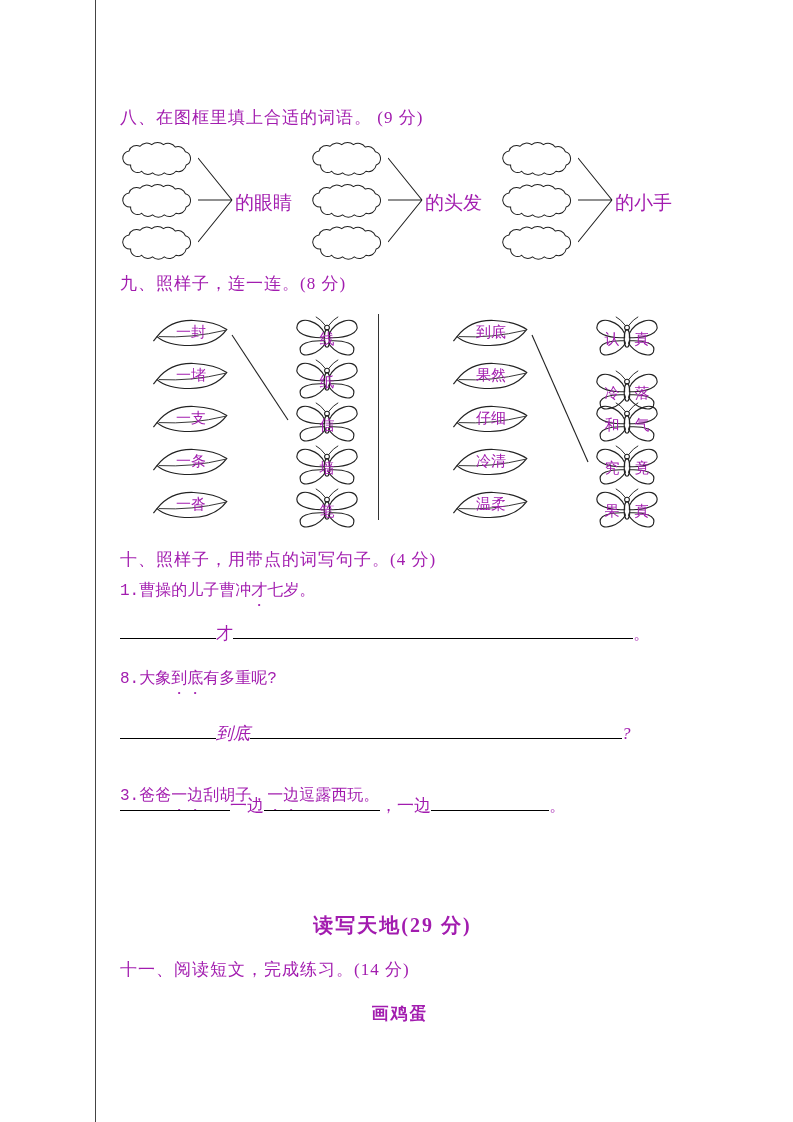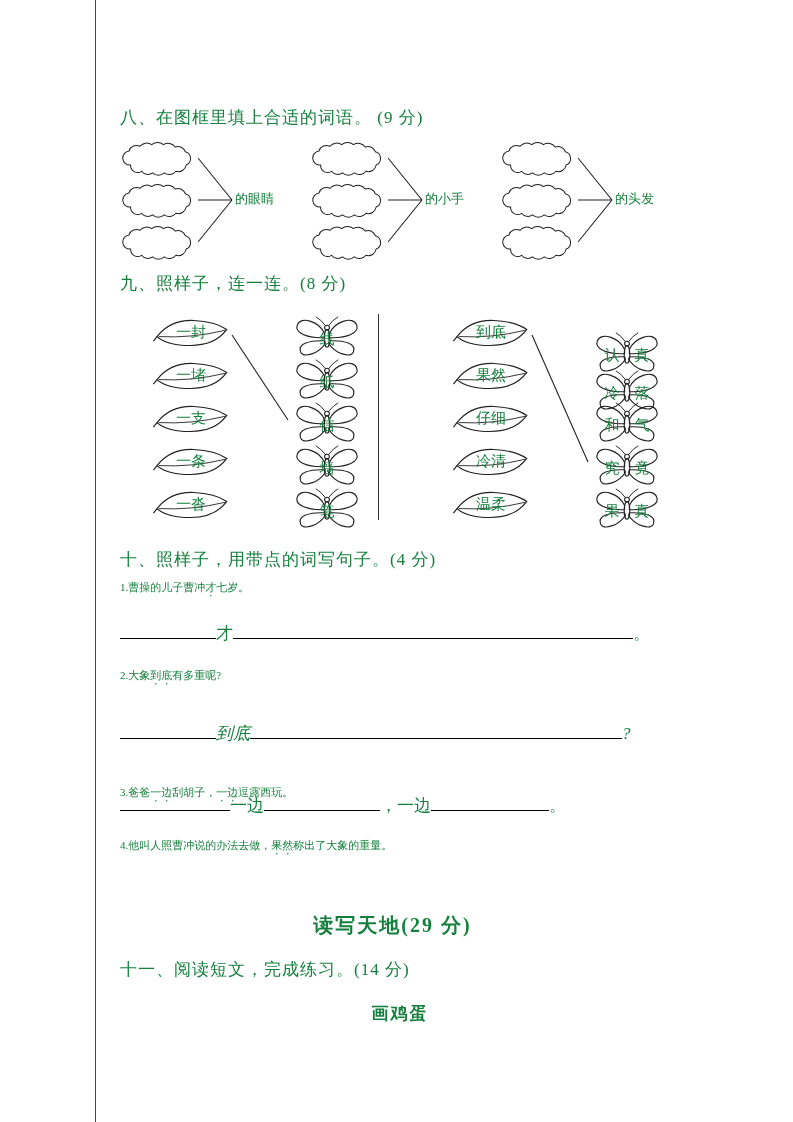--- a/index.html
+++ b/index.html
@@ -1,47 +1,47 @@
 <!DOCTYPE html>
 <html><head>
 <meta charset="utf-8">
 <style>
   html,body{margin:0;padding:0;background:#e8e8e8;}
   .page{
     position:relative;
     width:793px;height:1122px;
     background:#ffffff;
     font-family:"Liberation Serif","DejaVu Serif",serif;
-    color:#15803d;
+    color:#a21caf;
     overflow:hidden;
   }
   .abs{position:absolute;}
   .margin-line{position:absolute;left:95px;top:0;height:1122px;width:0;border-left:1px solid #444;}
   .heading{font-size:17px;letter-spacing:1px;white-space:nowrap;}
   
   .cg-row{position:absolute;left:118px;top:140px;display:flex;gap:14px;}
   .cg{position:relative;width:176px;height:120px;}
   .cloud-svg{position:absolute;left:0;width:80px;height:36px;}
   .cg-lines{position:absolute;left:80px;top:0;width:36px;height:120px;}
-  .cg-label{position:absolute;left:117px;top:50px;font-size:13px;white-space:nowrap;}
+  .cg-label{position:absolute;left:117px;top:50px;font-size:19px;white-space:nowrap;}
   
   .match{position:absolute;left:120px;top:312px;width:580px;height:224px;}
   .half{position:absolute;top:0;width:280px;height:224px;}
   .half.l{left:0;} .half.r{left:300px;}
   .divider{position:absolute;left:258px;top:2px;height:206px;width:0;border-left:1px solid #333;}
   .m-item{position:absolute;}
   .leaf{left:30px;width:82px;height:34px;}
   .bfly{left:170px;width:74px;height:48px;}
   .m-item svg{position:absolute;inset:0;width:100%;height:100%;}
   .m-label{position:absolute;left:0;right:0;text-align:center;font-size:15px;}
   .leaf .m-label{top:48%;transform:translateY(-50%);}
   .bfly .m-label{top:57%;transform:translateY(-50%);letter-spacing:1.0em;margin-right:-1.0em;}
   .conn{position:absolute;inset:0;width:280px;height:224px;pointer-events:none;}
   
-  .sent{position:absolute;left:120px;font-size:11px;margin:0;white-space:nowrap;}
+  .sent{position:absolute;left:120px;font-size:16px;margin:0;white-space:nowrap;font-family:Liberation Mono, monospace;}
   .dot-under{
     -webkit-text-emphasis:filled dot;
     -webkit-text-emphasis-position:under;
     text-emphasis:filled dot;
     text-emphasis-position:under right;
   }
   .blank-line{position:absolute;left:120px;font-size:17px;white-space:nowrap;}
   .bl{display:inline-block;height:0.95em;border-bottom:1px solid #000;}
   
   .center-head{position:absolute;left:120px;width:545px;text-align:center;font-size:20px;font-weight:bold;letter-spacing:2px;}
@@ -103,37 +103,37 @@
         </svg>
       <svg class="cloud-svg" style="top:42px">
           <use href="#sym-cloud"></use>
         </svg>
       <svg class="cloud-svg" style="top:84px">
           <use href="#sym-cloud"></use>
         </svg>
       <svg class="cg-lines" viewBox="0 0 36 120">
         <path class="ink" stroke-width="1.1" d="M0,18 L34,60 M0,60 L34,60 M0,102 L34,60"></path>
       </svg>
-      <span class="cg-label">的小手</span>
+      <span class="cg-label">的头发</span>
     </div>
 
     <div class="cg">
       <svg class="cloud-svg" style="top:0">
           <use href="#sym-cloud"></use>
         </svg>
       <svg class="cloud-svg" style="top:42px">
           <use href="#sym-cloud"></use>
         </svg>
       <svg class="cloud-svg" style="top:84px">
           <use href="#sym-cloud"></use>
         </svg>
       <svg class="cg-lines" viewBox="0 0 36 120">
         <path class="ink" stroke-width="1.1" d="M0,18 L34,60 M0,60 L34,60 M0,102 L34,60"></path>
       </svg>
-      <span class="cg-label">的头发</span>
+      <span class="cg-label">的小手</span>
     </div>
   </div>
 
   <div class="abs heading" style="left:120px;top:272px;">九、照样子，连一连。(8 分)</div>
 
   <div class="match">
     <div class="divider"></div>
 
     <div class="half l">
       <div class="m-item leaf" style="top:4px">
@@ -228,21 +228,21 @@
           </svg>
           <span class="m-label">冷清</span>
         </div>
       <div class="m-item leaf" style="top:176px">
           <svg>
             <use href="#sym-leaf"></use>
           </svg>
           <span class="m-label">温柔</span>
         </div>
 
-      <div class="m-item bfly" style="top:16px">
+      <div class="m-item bfly" style="top:0">
           <svg>
             <use href="#sym-butterfly"></use>
           </svg>
           <span class="m-label bf">认真</span>
         </div>
       <div class="m-item bfly" style="top:54px">
           <svg>
             <use href="#sym-butterfly"></use>
           </svg>
           <span class="m-label bf">冷落</span>
@@ -270,26 +270,25 @@
         <path class="ink" stroke-width="1.1" d="M112,23 L168,150"></path>
       </svg>
     </div>
   </div>
 
   <div class="abs heading" style="left:120px;top:548px;">十、照样子，用带点的词写句子。(4 分)</div>
 
   <p class="sent" style="top:580px;"><span>1.曹操的儿子曹冲</span><span class="dot-under">才</span><span>七岁。</span></p>
   <div class="blank-line" style="top:622px;"><span class="bl" style="width:96px"></span><span>才</span><span class="bl" style="width:400px"></span><span>。</span></div>
 
-  <p class="sent" style="top:668px;"><span>2.大象</span><span class="dot-under">到底</span><span>有多重呢?</span></p>
+  <p class="sent" style="top:668px;"><span>8.大象</span><span class="dot-under">到底</span><span>有多重呢?</span></p>
   <div class="blank-line" style="top:722px;font-style:italic;"><span class="bl" style="width:96px"></span><span>到底</span><span class="bl" style="width:372px"></span><span>?</span></div>
 
   <p class="sent" style="top:785px;"><span>3.爸爸</span><span class="dot-under">一边</span><span>刮胡子，</span><span class="dot-under">一边</span><span>逗露西玩。</span></p>
   <div class="blank-line" style="top:794px;"><span class="bl" style="width:110px"></span><span>一边</span><span class="bl" style="width:116px"></span><span>，一边</span><span class="bl" style="width:118px"></span><span>。</span></div>
 
-  <p class="sent" style="top:838px;"><span>4.他叫人照曹冲说的办法去做，</span><span class="dot-under">果然</span><span>称出了大象的重量。</span></p>
 
   <div class="center-head" style="top:912px;">读写天地(29 分)</div>
 
   <div class="abs heading" style="left:120px;top:958px;">十一、阅读短文，完成练习。(14 分)</div>
 
   <div class="passage-title" style="top:1002px;">画鸡蛋</div>
 </div>
 
 </body></html>

